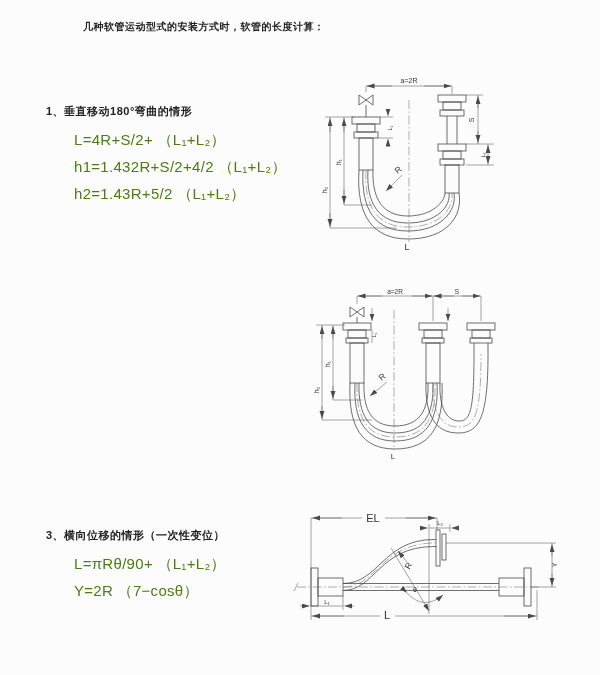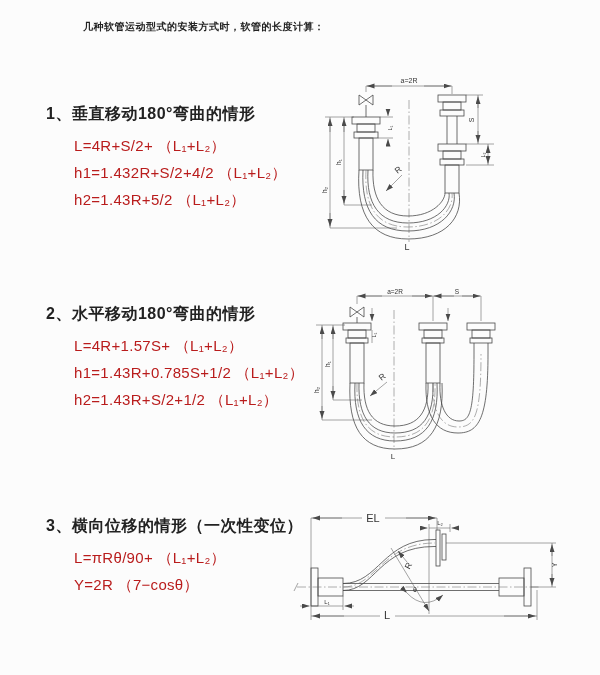--- a/index.html
+++ b/index.html
@@ -10,26 +10,26 @@
     color:#2e2e2e;
     overflow:hidden;
     position:relative;
   }
   .paper{position:absolute;inset:0;background:#fcfcfc;}
   .doc-title{
     position:absolute;left:35px;top:20px;
     font-size:10px;font-weight:600;letter-spacing:.5px;color:#222;margin-left:48px;
   }
   .section{position:absolute;left:46px;}
-  .sec-heading{font-size:16px;font-weight:600;letter-spacing:.5px;color:#222;margin:0 0 7px 0;}
+  .sec-heading{font-size:11px;font-weight:600;letter-spacing:.5px;color:#222;margin:0 0 7px 0;}
   .formulas{margin:0 0 0 28px;}
-  .formula{font-size:15px;line-height:27px;letter-spacing:.3px;color:#b91c1c;white-space:nowrap;}
+  .formula{font-size:15px;line-height:27px;letter-spacing:.3px;color:#4d7c0f;white-space:nowrap;}
   #sec1{top:104px;}
   #sec2{top:304px;}
-  #sec3{top:516px;}
+  #sec3{top:528px;}
   .diagram{position:absolute;}
   #dgm1{left:312px;top:70px;}
   #dgm2{left:312px;top:282px;}
   #dgm3{left:284px;top:498px;}
   svg{display:block;}
   svg text{font-family:"Liberation Sans","DejaVu Sans",sans-serif;fill:#333;}
   .ink{stroke:#4a4a4a;fill:none;stroke-width:.8;}
   .thin{stroke:#5a5a5a;fill:none;stroke-width:.55;}
   .cl{stroke:#6a6a6a;fill:none;stroke-width:.55;stroke-dasharray:9 2.5 1.5 2.5;}
 </style>
@@ -42,28 +42,20 @@
 
   <div class="section" id="sec1">
     <div class="sec-heading">1、垂直移动180°弯曲的情形</div>
     <div class="formulas">
       <div class="formula">L=4R+S/2+ （L₁+L₂）</div>
       <div class="formula">h1=1.432R+S/2+4/2 （L₁+L₂）</div>
       <div class="formula">h2=1.43R+5/2 （L₁+L₂）</div>
     </div>
   </div>
 
-  <div class="section" id="sec2">
-    <div class="sec-heading">2、水平移动180°弯曲的情形</div>
-    <div class="formulas">
-      <div class="formula">L=4R+1.57S+ （L₁+L₂）</div>
-      <div class="formula">h1=1.43R+0.785S+1/2 （L₁+L₂）</div>
-      <div class="formula">h2=1.43R+S/2+1/2 （L₁+L₂）</div>
-    </div>
-  </div>
 
   <div class="section" id="sec3">
     <div class="sec-heading">3、横向位移的情形（一次性变位）</div>
     <div class="formulas">
       <div class="formula">L=πRθ/90+ （L₁+L₂）</div>
       <div class="formula">Y=2R （7−cosθ）</div>
     </div>
   </div>
 
   <div class="diagram" id="dgm1">

